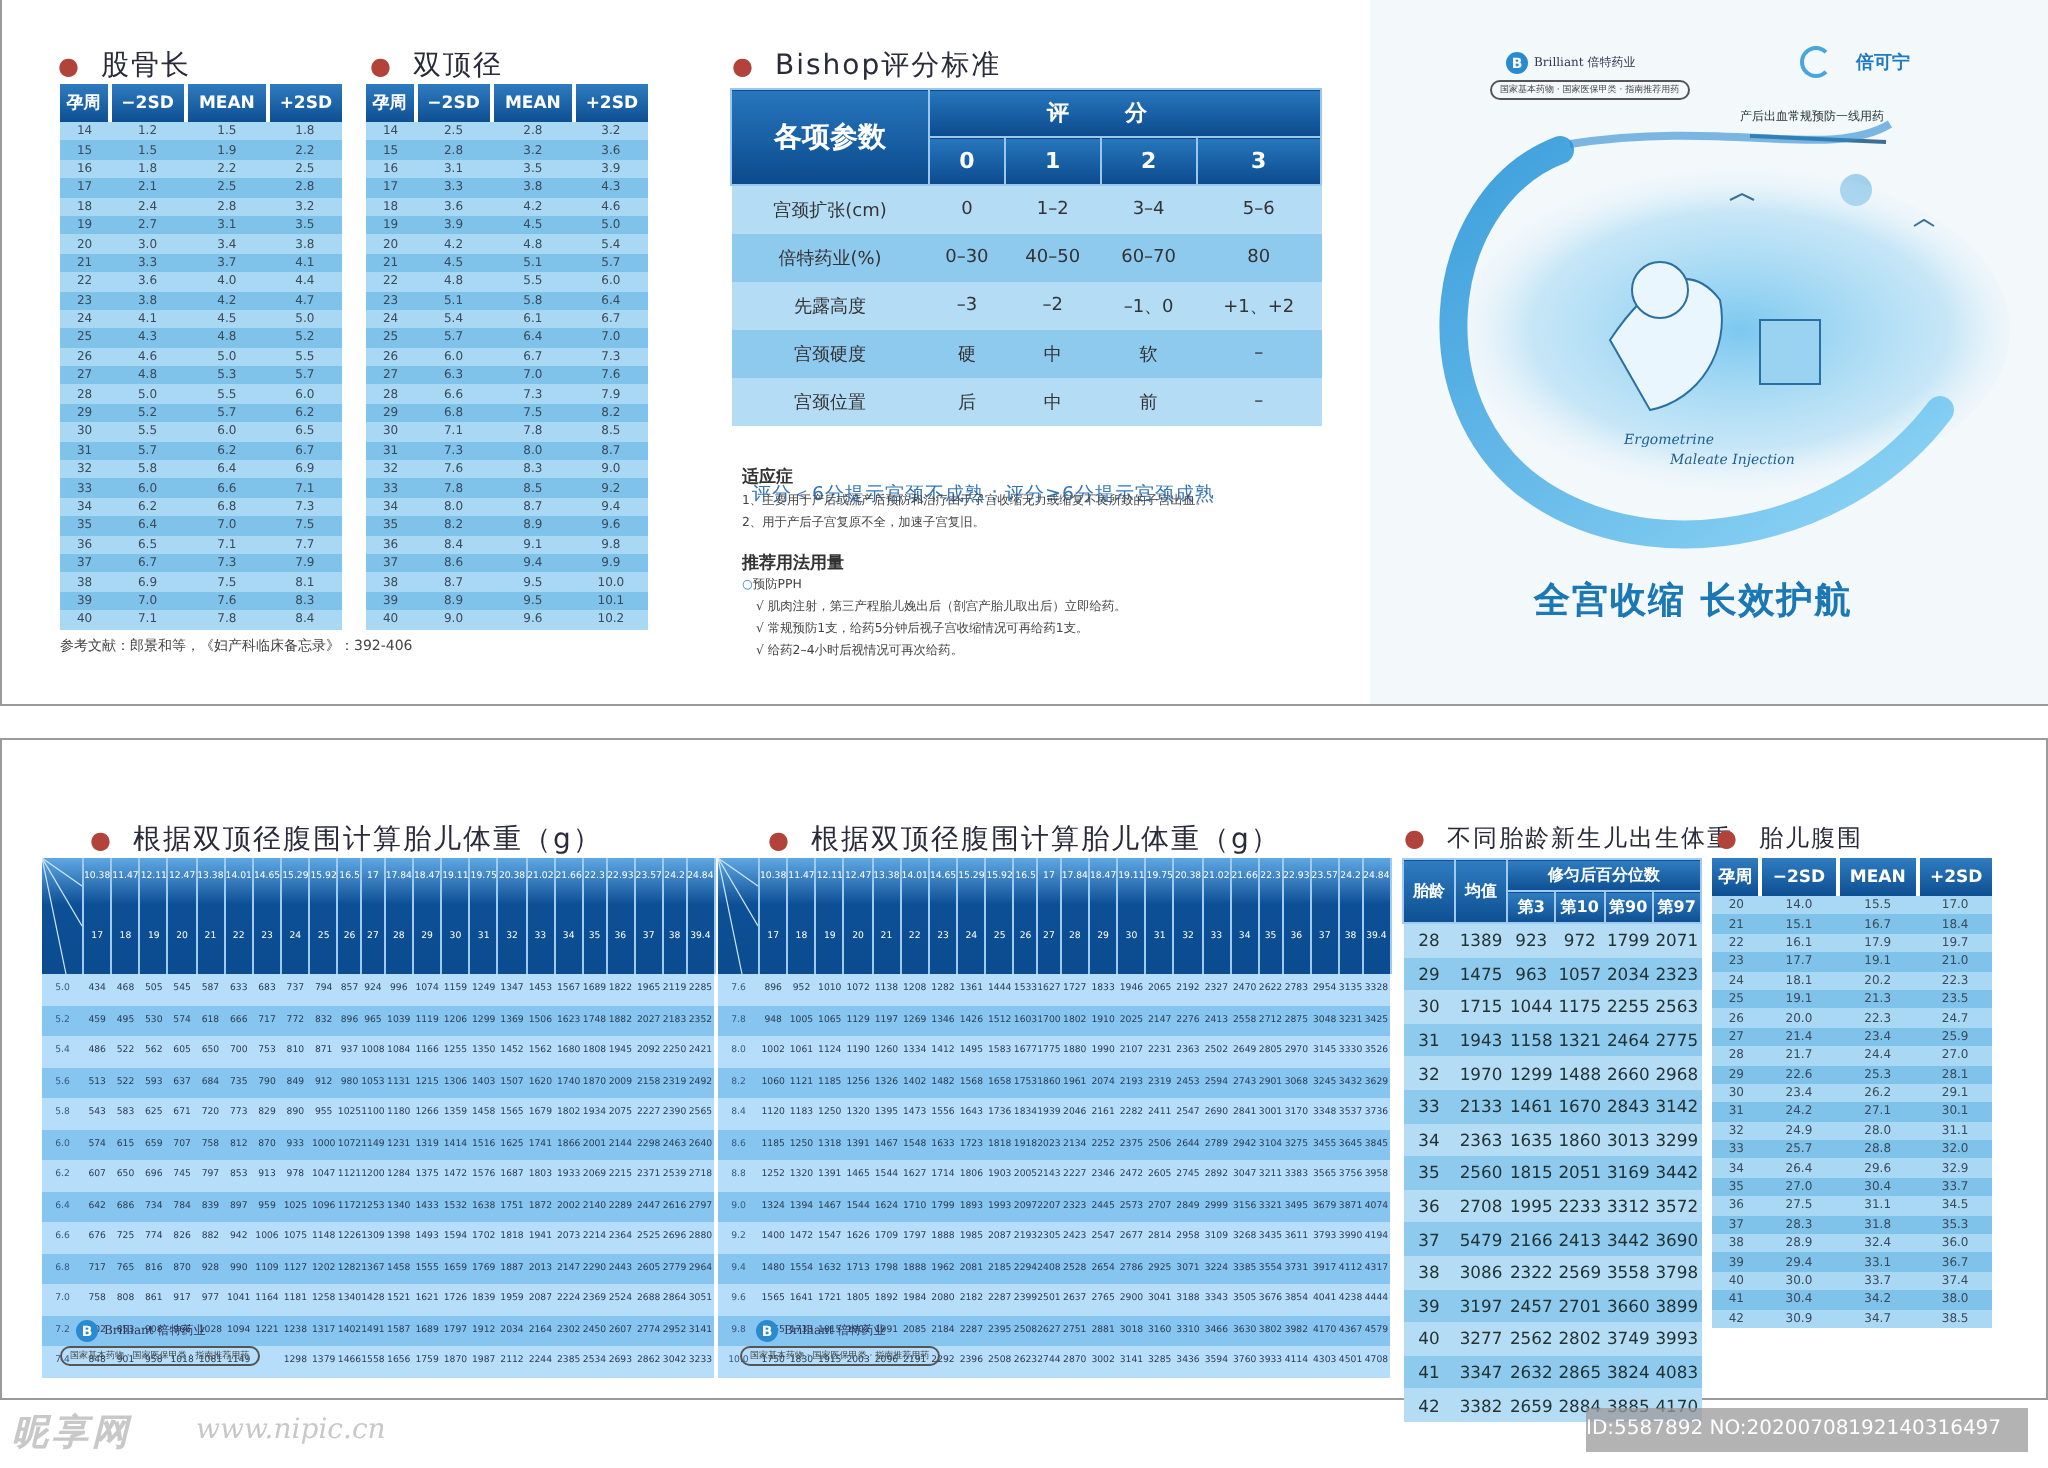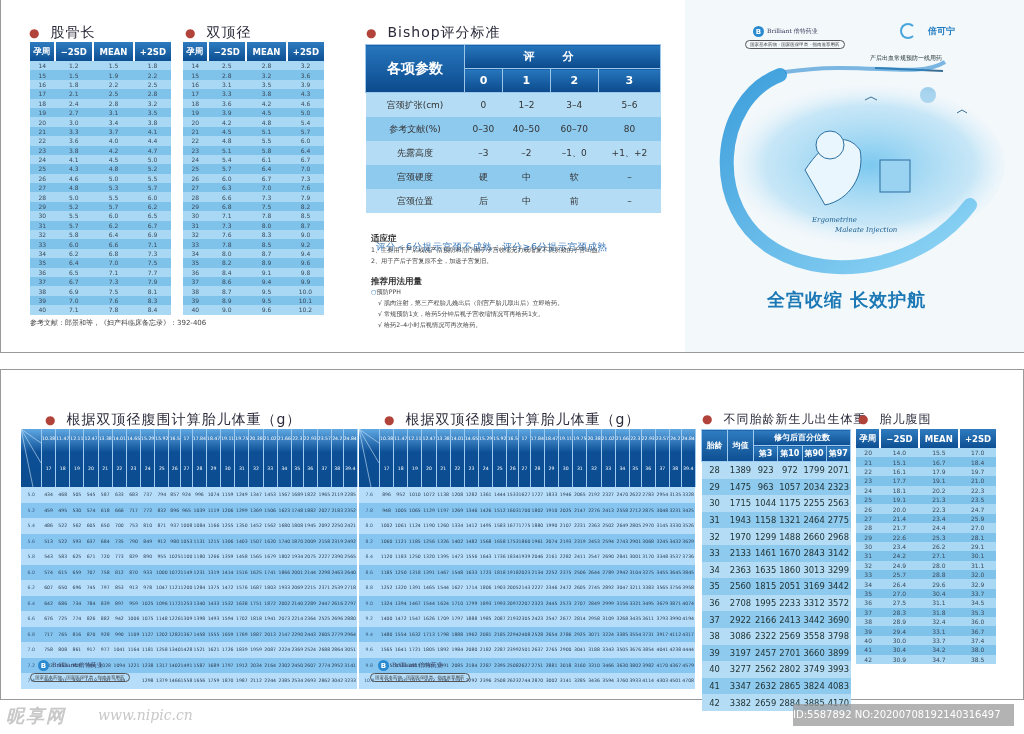--- a/index.html
+++ b/index.html
@@ -429,21 +429,21 @@
     </thead>
     <tbody id="bishop-body">
         <tr class="odd">
           <td>宫颈扩张(cm)</td>
           <td>0</td>
           <td>1–2</td>
           <td>3–4</td>
           <td>5–6</td>
         </tr>
         <tr class="even">
-          <td>参考文献(%)</td>
+          <td>倍特药业(%)</td>
           <td>0–30</td>
           <td>40–50</td>
           <td>60–70</td>
           <td>80</td>
         </tr>
         <tr class="odd">
           <td>先露高度</td>
           <td>–3</td>
           <td>–2</td>
           <td>–1、0</td>
@@ -1510,21 +1510,21 @@
         <tr class="odd">
           <td>36</td>
           <td>2708</td>
           <td>1995</td>
           <td>2233</td>
           <td>3312</td>
           <td>3572</td>
         </tr>
         <tr class="even">
           <td>37</td>
-          <td>2922</td>
+          <td>5479</td>
           <td>2166</td>
           <td>2413</td>
           <td>3442</td>
           <td>3690</td>
         </tr>
         <tr class="odd">
           <td>38</td>
           <td>3086</td>
           <td>2322</td>
           <td>2569</td>

